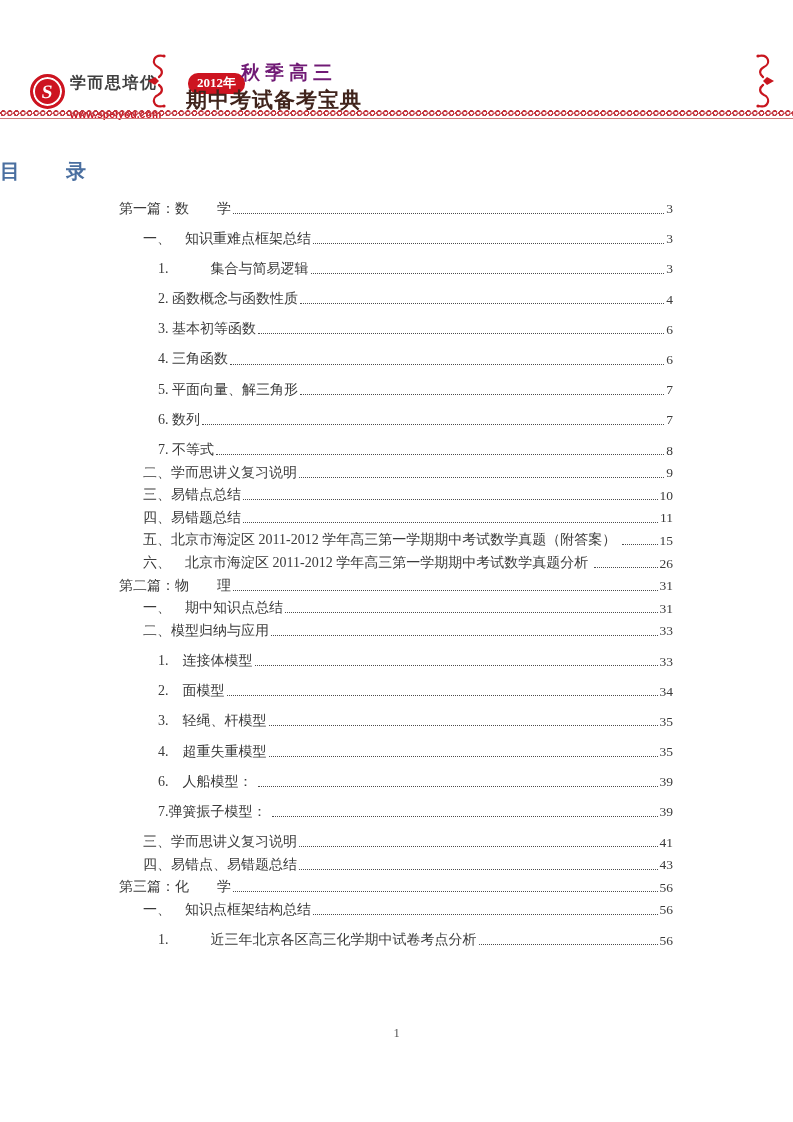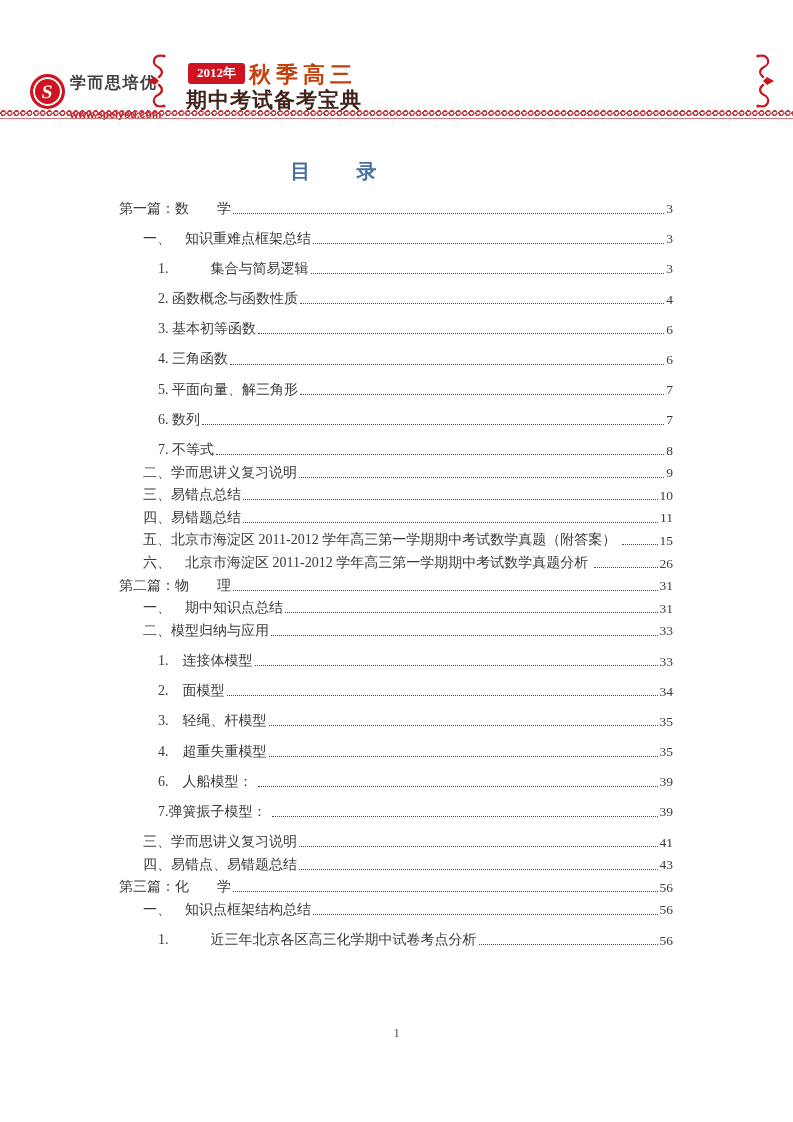--- a/index.html
+++ b/index.html
@@ -12,33 +12,33 @@
         background:#cd1420;border:3px solid #cd1420;box-shadow:inset 0 0 0 2px #fff;
         display:flex;align-items:center;justify-content:center;}
   .logo-s{color:#fff;font-weight:bold;font-size:19px;line-height:1;transform:skewX(-8deg);}
   .brand{position:absolute;left:70px;top:73px;color:#404040;font-weight:bold;font-size:16px;
         letter-spacing:1.5px;font-family:"Liberation Sans","DejaVu Sans",sans-serif;}
   .website{position:absolute;left:70px;top:92px;color:#cd1420;font-weight:bold;font-size:10.5px;
         font-family:"Liberation Sans","DejaVu Sans",sans-serif;margin-top:16px;}
   .ornament{position:absolute;top:52px;width:26px;height:58px;}
   .ornament.left{left:147px;}
   .ornament.right{right:18px;transform:scaleX(-1);}
-  .badge{position:absolute;left:188px;top:63px;background:#cd1420;color:#fff;font-weight:bold;
-        font-size:13px;line-height:1.4;padding:1px 9px 2px;border-radius:3px;
+  .badge{position:absolute;left:188px;top:73px;background:#cd1420;color:#fff;font-weight:bold;
+        font-size:13px;line-height:1.4;padding:1px 9px 2px;border-radius:10px;
         font-family:"Liberation Serif",serif;}
-  .season{position:absolute;left:249px;top:60px;font-size:22px;font-weight:bold;color:#c2410c;
+  .season{position:absolute;left:241px;top:60px;font-size:19px;font-weight:bold;color:#701a75;
         letter-spacing:5px;white-space:pre;}
   .booktitle{position:absolute;left:186px;top:86px;font-size:21px;font-weight:bold;color:#40241c;
         letter-spacing:1px;white-space:pre;}
   .chain{position:absolute;top:109px;left:0;width:793px;height:9px;
         background-image:radial-gradient(circle at 3.2px 4.2px, rgba(0,0,0,0) 1.4px, #c2343c 1.5px, #c2343c 2.9px, rgba(0,0,0,0) 3px);
         background-size:6.6px 9px;background-repeat:repeat-x;border-bottom:1px solid #cf7a7a;}
 
   
-  .toc-title{position:absolute;top:158px;left:0;width:669px;text-align:center;font-size:20px;
+  .toc-title{position:absolute;top:158px;left:0;width:669px;font-size:20px;
         font-weight:bold;color:#4a6fa0;white-space:pre;letter-spacing:2px;}
   .toc{position:absolute;left:119px;top:194px;width:554px;}
   .row{display:flex;align-items:flex-end;height:22.6px;font-size:14px;line-height:1.15;justify-content:center;}
   .row.sp{margin-top:7.6px;}
   .row.lv1{padding-left:24px;}
   .row.lv2{padding-left:39px;}
   .label{white-space:pre;flex:0 0 auto;}
   .leader{flex:1 1 auto;min-width:6px;border-bottom:1.8px dotted #4c4c4c;margin:0 2px 3px 2px;height:1px;}
   .pagenum{flex:0 0 auto;font-size:13.5px;white-space:pre;}
 

